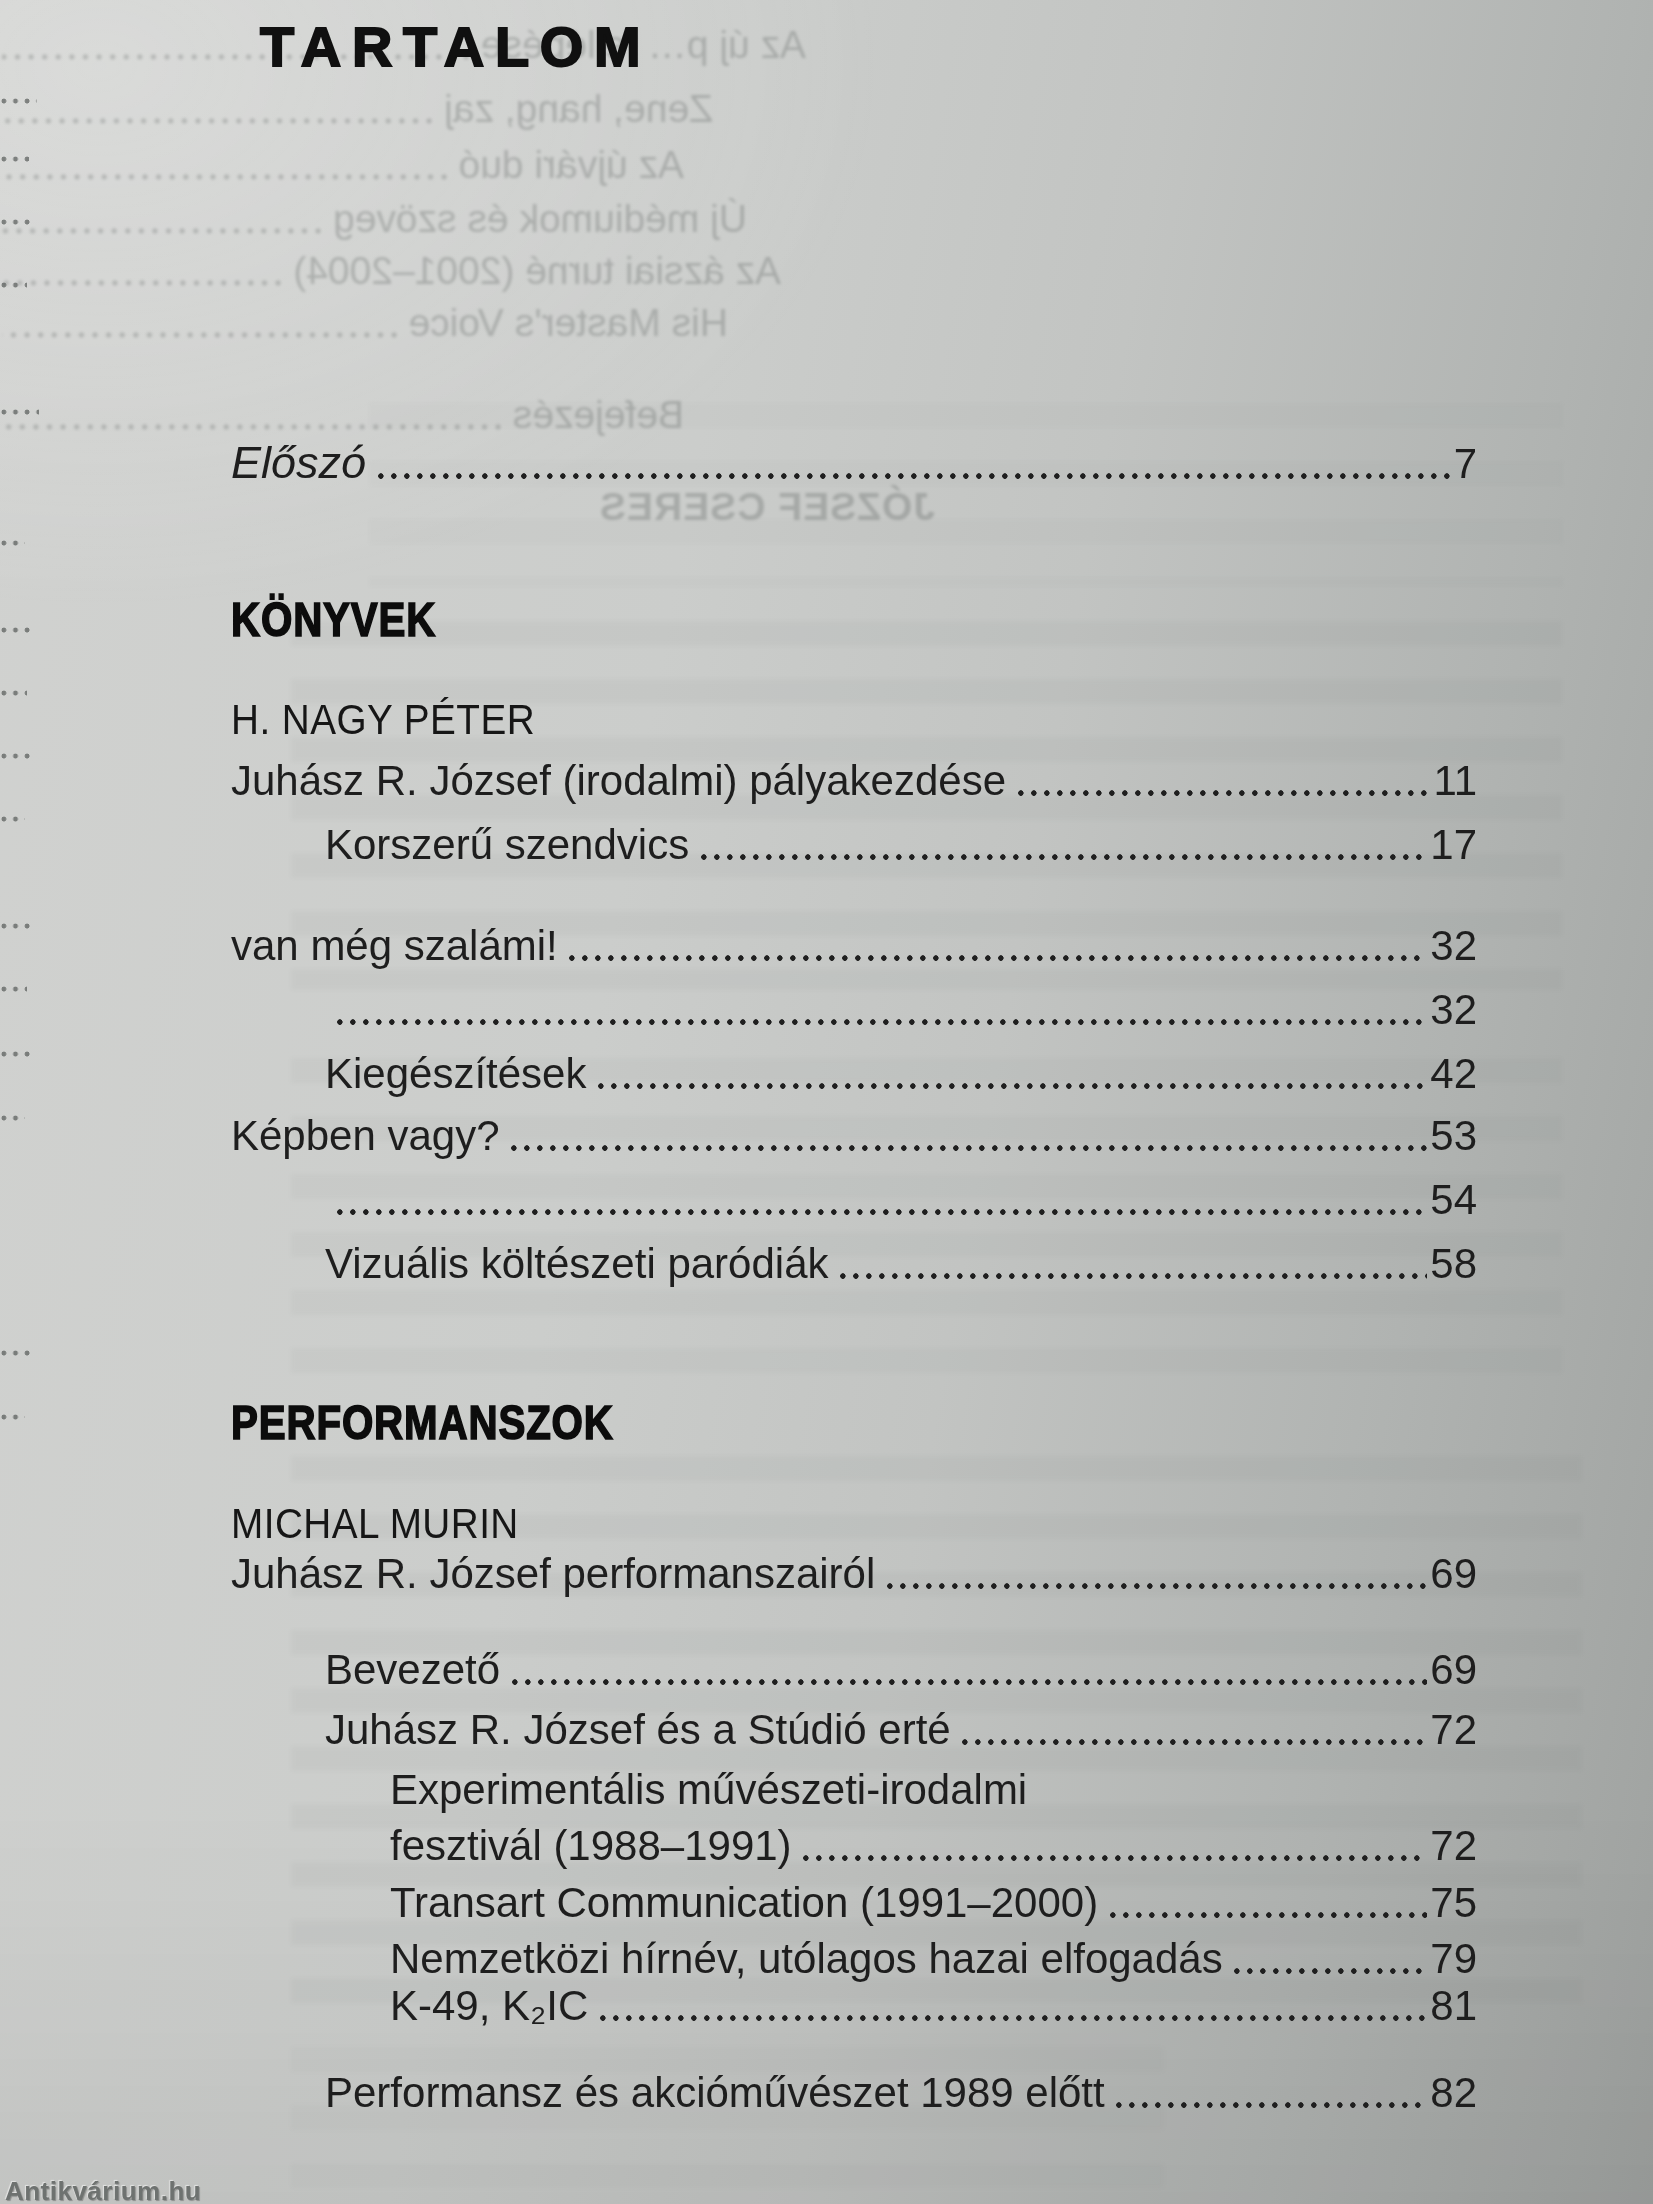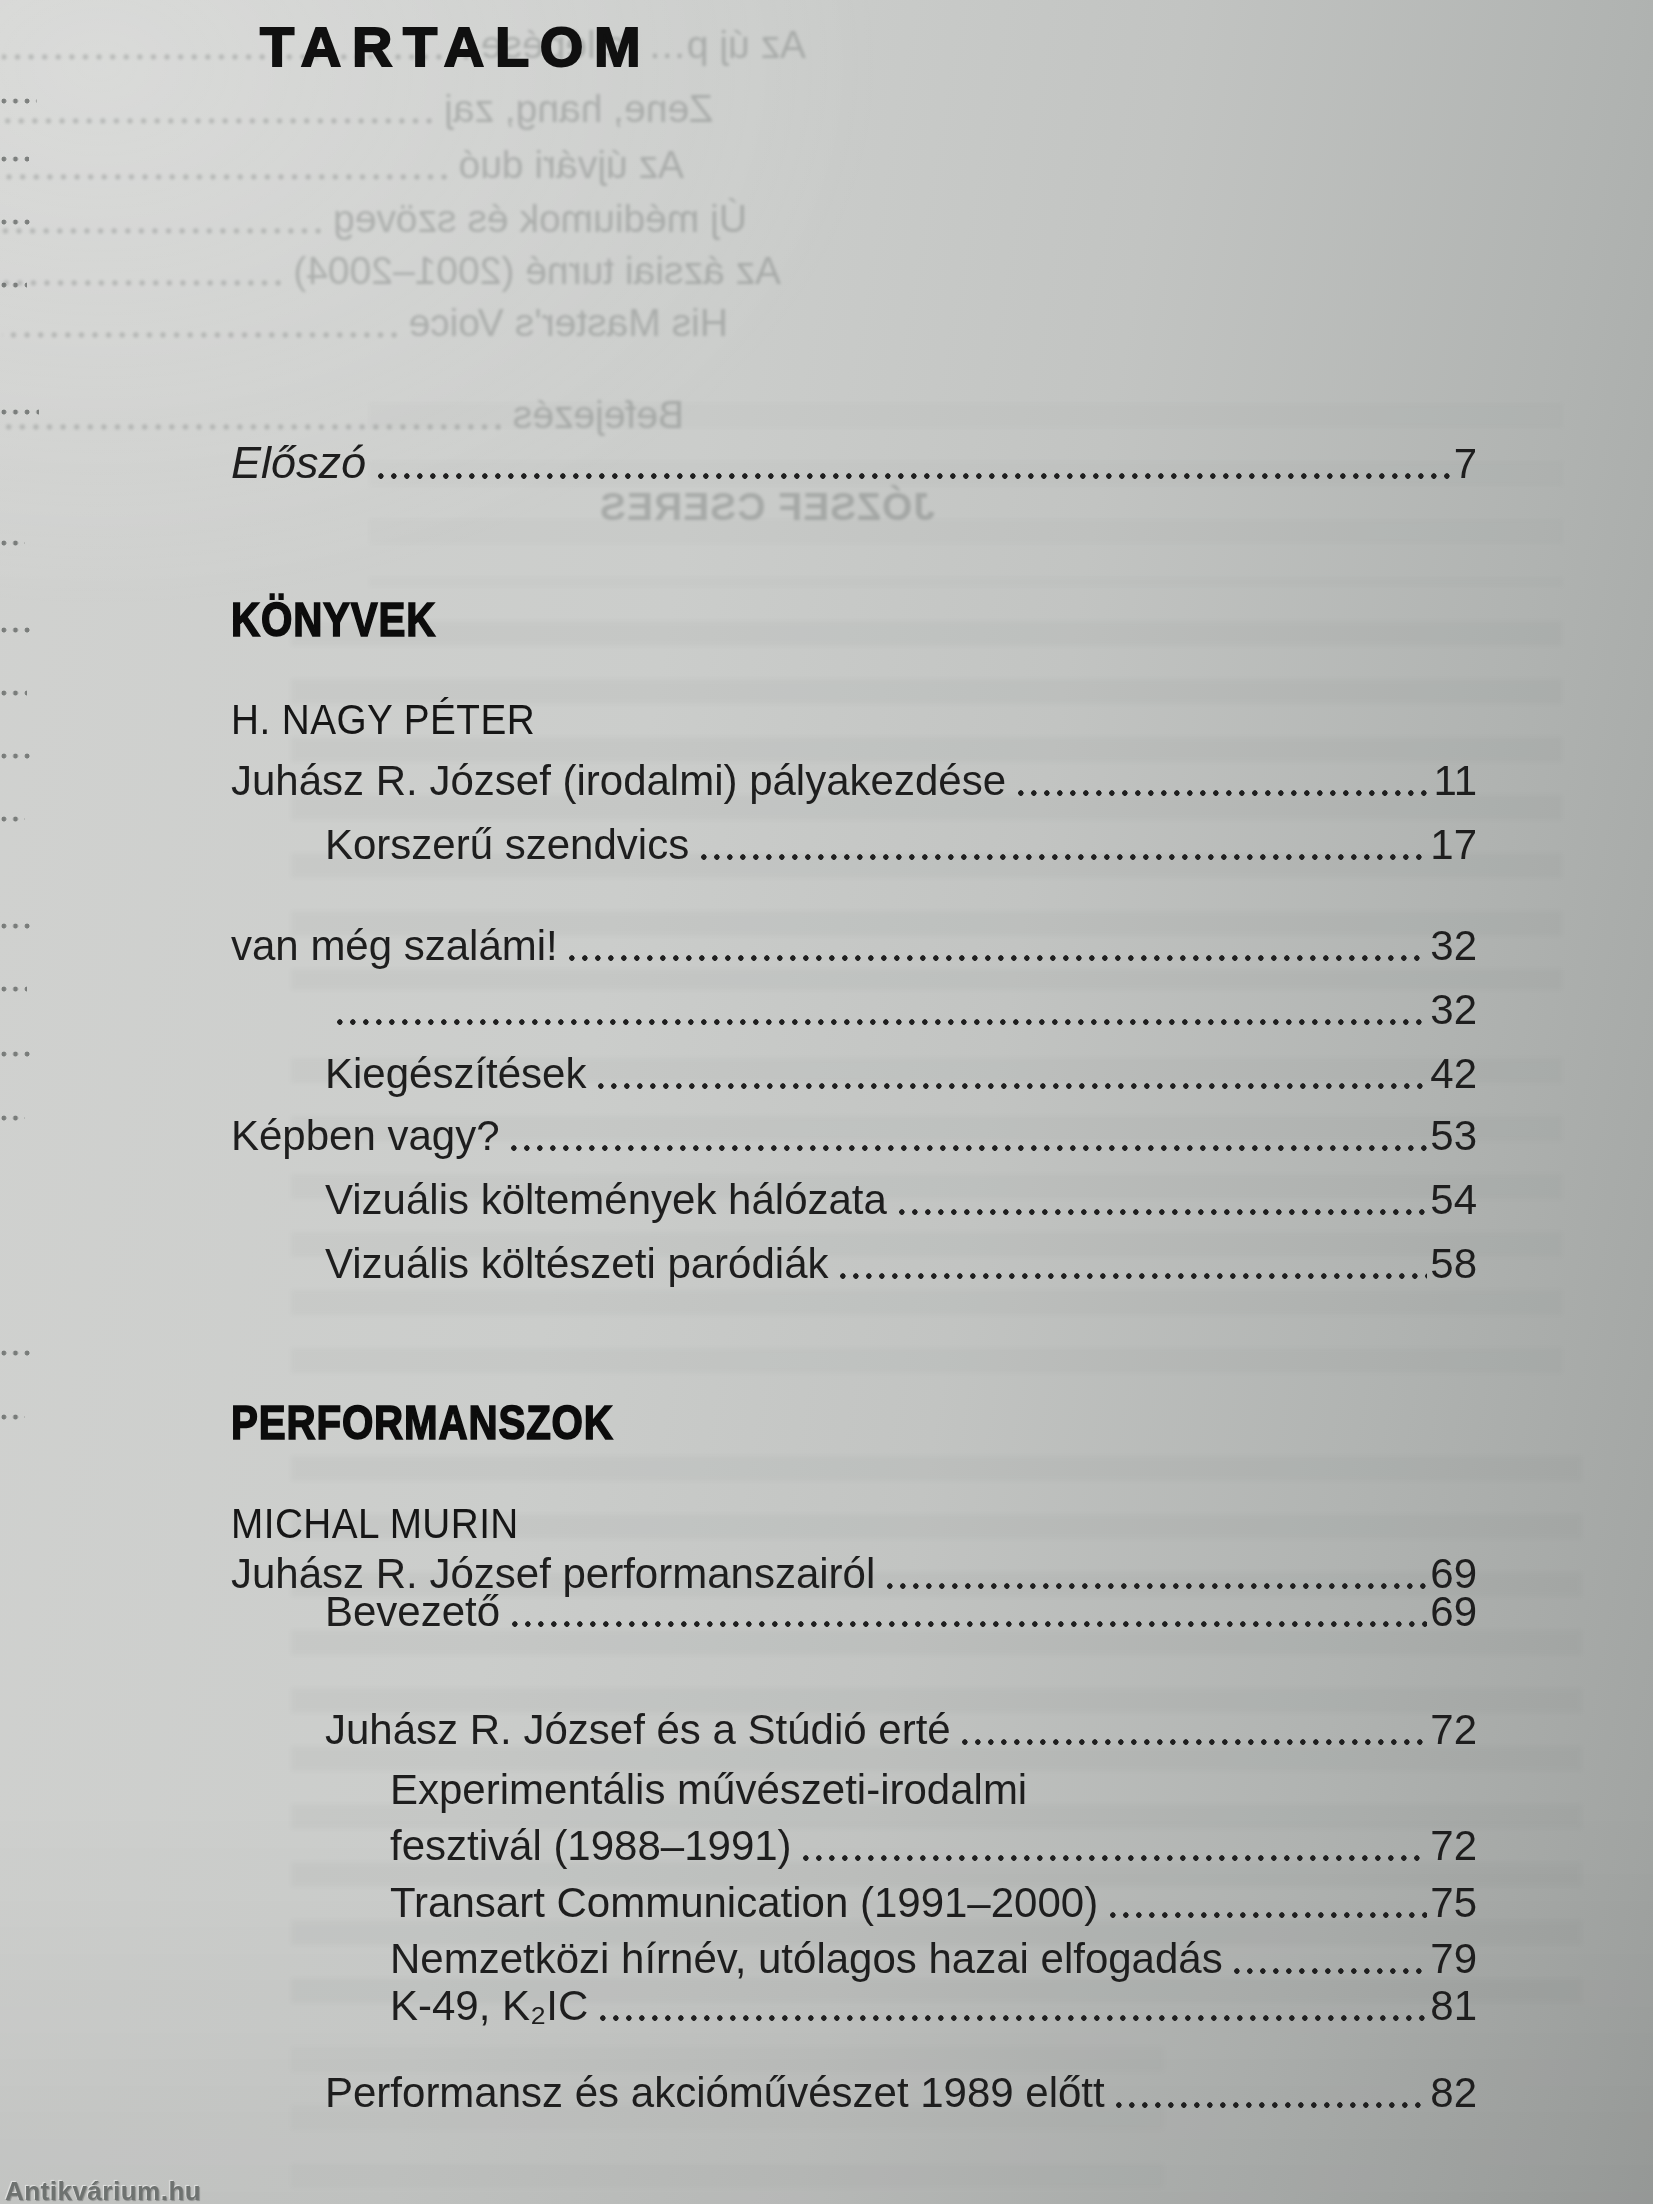--- a/index.html
+++ b/index.html
@@ -162,39 +162,38 @@
   <span class="label">Kiegészítések</span>
   <span class="leader"></span>
   <span class="pagenum">42</span>
 </div>
 <div class="toc-row indent0" style="top:1112px;">
   <span class="label">Képben vagy?</span>
   <span class="leader"></span>
   <span class="pagenum">53</span>
 </div>
 <div class="toc-row indent1" style="top:1176px;">
-  <span class="label">Vizuális költemények hálózata</span>
   <span class="leader"></span>
   <span class="pagenum">54</span>
 </div>
 <div class="toc-row indent1" style="top:1240px;">
   <span class="label">Vizuális költészeti paródiák</span>
   <span class="leader"></span>
   <span class="pagenum">58</span>
 </div>
 
 <div class="sec-heading" style="top:1395px;">PERFORMANSZOK</div>
 <div class="author" style="top:1499px;">MICHAL MURIN</div>
 
 <div class="toc-row indent0" style="top:1550px;">
   <span class="label">Juhász R. József performanszairól</span>
   <span class="leader"></span>
   <span class="pagenum">69</span>
 </div>
-<div class="toc-row indent1" style="top:1588px;text-align:right;">
+<div class="toc-row indent1" style="top:1646px;text-align:right;">
   <span class="label">Bevezető</span>
   <span class="leader"></span>
   <span class="pagenum">69</span>
 </div>
 <div class="toc-row indent1" style="top:1706px;">
   <span class="label">Juhász R. József és a Stúdió erté</span>
   <span class="leader"></span>
   <span class="pagenum">72</span>
 </div>
 <div class="toc-row indent2 plain" style="top:1766px;">

